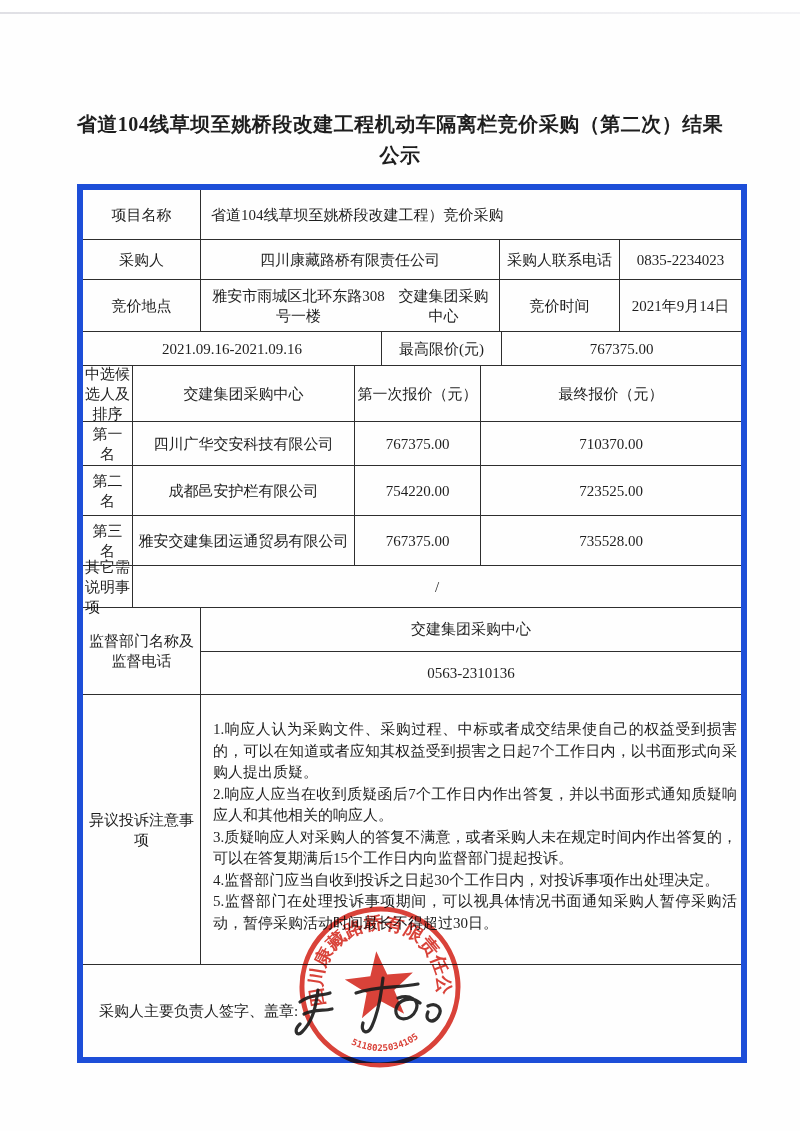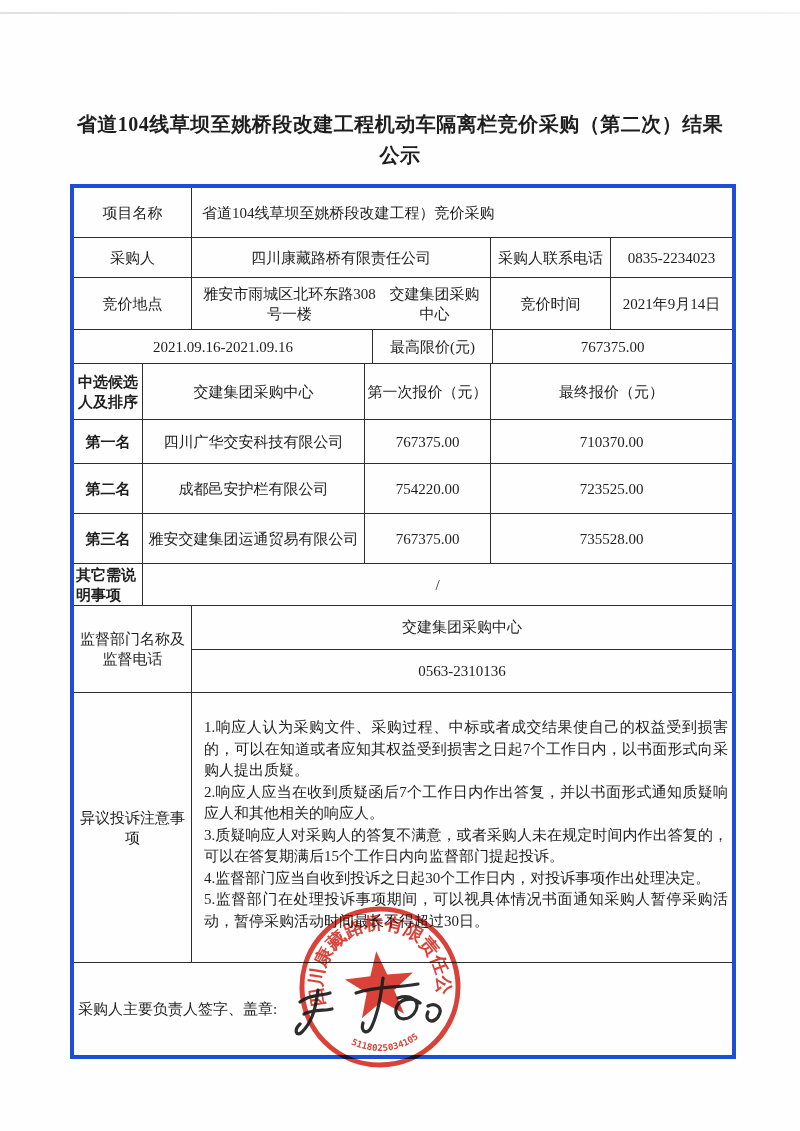--- a/index.html
+++ b/index.html
@@ -6,41 +6,41 @@
   .page{
     position:relative;width:800px;height:1131px;margin:12px auto;
     background:#fefefef9;overflow:hidden;color:#1e1e1e;
     font-family:"Liberation Serif","DejaVu Serif",serif;
   }
   .scan-edge{position:absolute;top:0;left:0;width:100%;height:2px;
     background:linear-gradient(90deg,#c7c7d0 0%,#d8d8df 40%,#e9e9ee 100%);opacity:.55;}
   .title{position:absolute;top:97px;left:70px;width:660px;text-align:center;
     font-size:20px;font-weight:bold;line-height:31px;letter-spacing:.5px;}
   .title span{display:block;}
-  .grid{position:absolute;left:70px;top:172px;width:658px;
-    border:4px solid #1d4ed8;box-sizing:content-box;background:transparent;}
+  .grid{position:absolute;left:77px;top:172px;width:658px;
+    border:6px solid #1d4ed8;box-sizing:content-box;background:transparent;}
   .row{display:flex;border-bottom:1.5px solid #2e2e2e;box-sizing:border-box;align-items:stretch;}
   .row:last-child{border-bottom:none;}
   .cell{border-right:1.5px solid #2e2e2e;box-sizing:border-box;
     display:flex;align-items:center;justify-content:center;text-align:center;
     font-size:15px;line-height:20px;padding:2px 4px;}
   .cell:last-child{border-right:none;}
   
   .c1{width:118px;flex:none;} .c2{width:299px;flex:none;} .c3{width:120px;flex:none;} .c4{flex:1;}
   
-  .k1{width:69px;flex:none;font-weight:bold;} .k2{width:222px;flex:none;} .k3{width:126px;flex:none;} .k4{flex:1;}
+  .k1{width:50px;flex:none;} .k2{width:222px;flex:none;} .k3{width:126px;flex:none;} .k4{flex:1;}
   .left{justify-content:flex-start;text-align:left;}
   .tight{padding:2px 2px;}
   .stack{flex:1;display:flex;flex-direction:column;align-items:stretch;}
   .sub{flex:none;height:43px;display:flex;align-items:center;justify-content:center;
     border-bottom:1.5px solid #2e2e2e;font-size:15px;}
   .sub:last-child{border-bottom:none;flex:1;}
   .objection-cell{display:block;text-align:left;padding:24px 4px 8px 12px;}
   .objection-cell div{font-size:15px;line-height:21.5px;text-align:justify;}
-  .sig-row .cell{justify-content:flex-start;padding-left:4px;text-align:center;}
+  .sig-row .cell{justify-content:flex-start;padding-left:16px;text-align:center;}
   .overlay{position:absolute;left:278px;top:878px;width:204px;height:196px;
     pointer-events:none;mix-blend-mode:multiply;}
 </style>
 </head>
 <body>
 
 <div class="page">
   <div class="scan-edge"></div>
 
   <div class="title">

